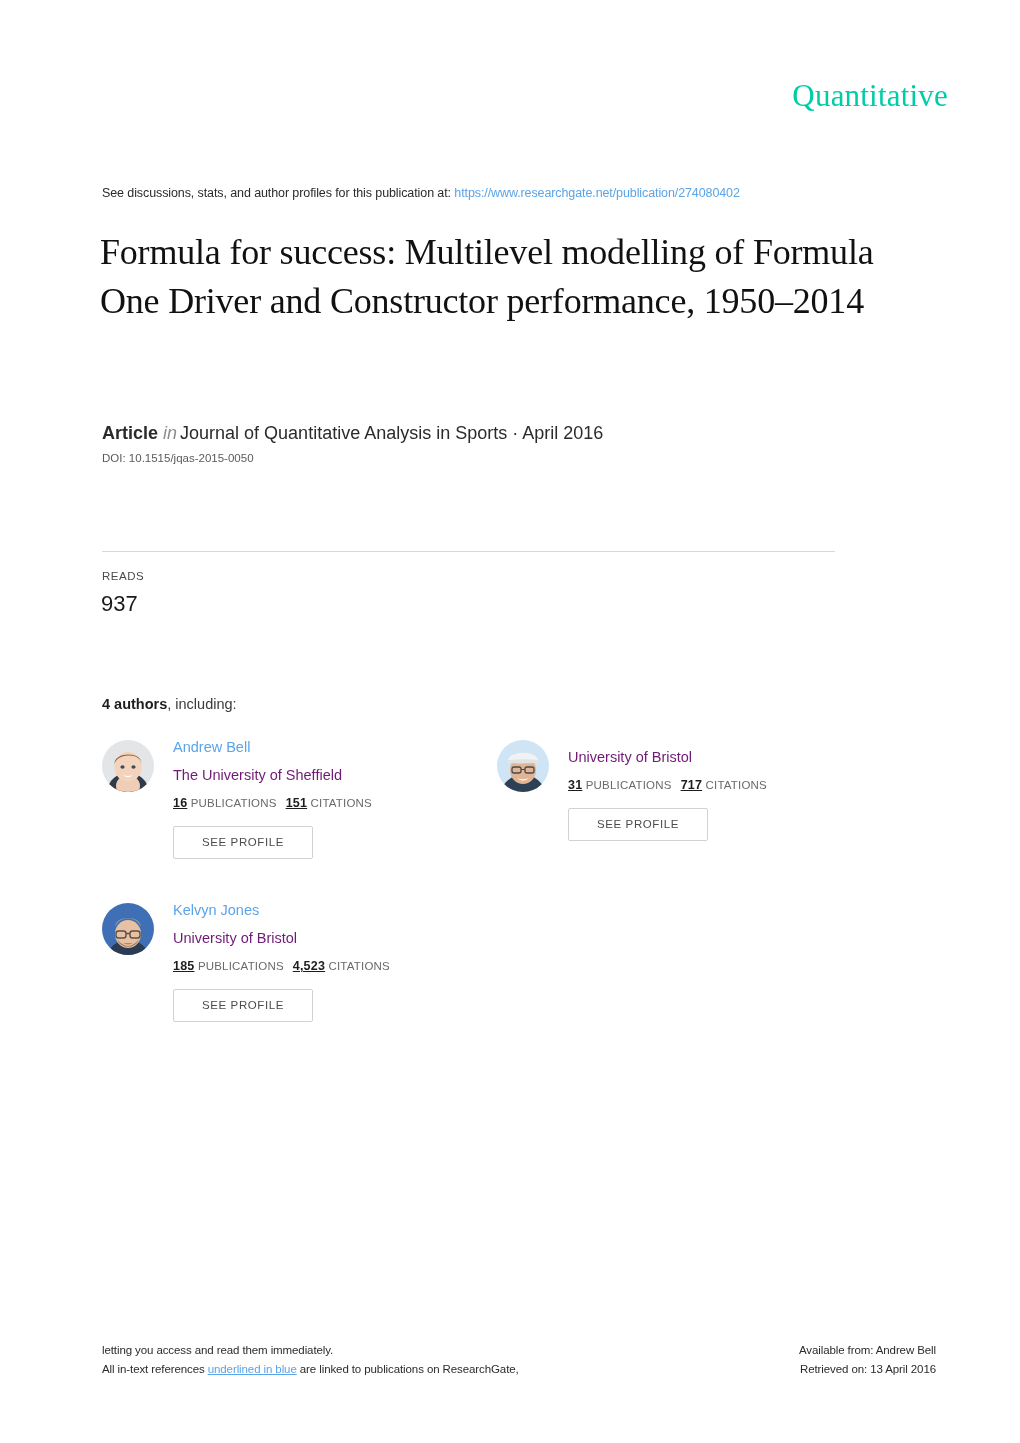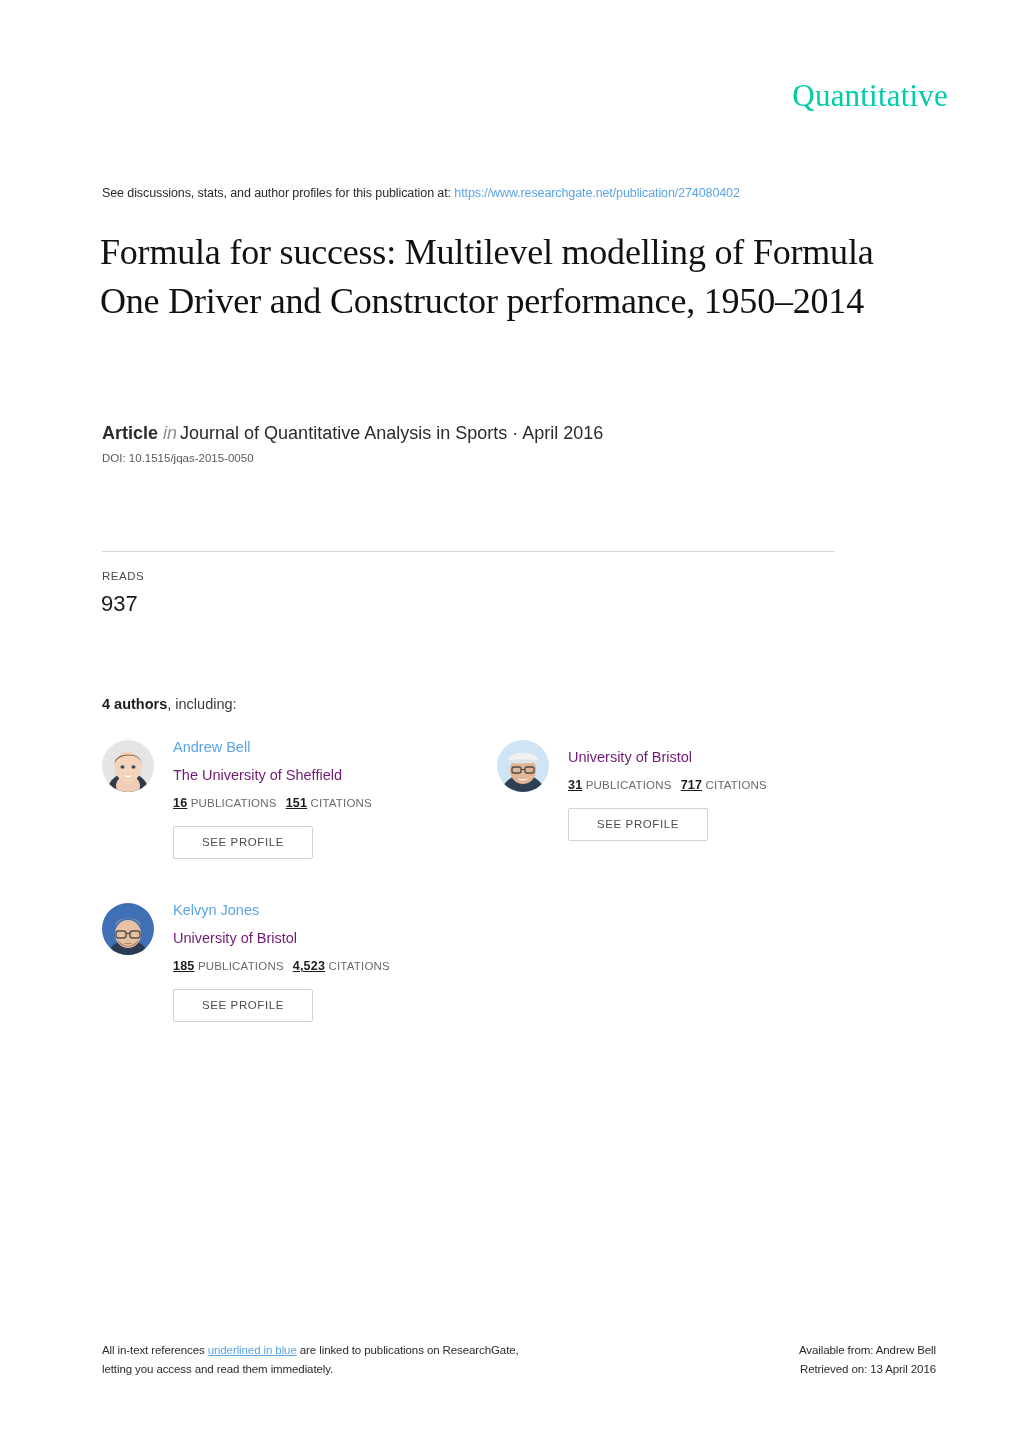--- a/index.html
+++ b/index.html
@@ -320,24 +320,24 @@
       <div class="author-stats">
         <b>185</b>
         <span>PUBLICATIONS</span><span class="gap"></span><b>4,523</b>
         <span>CITATIONS</span>
       </div>
       <button class="see-profile">SEE PROFILE</button>
     </div>
   </div>
 
   <div class="footer-left">
+    <div>letting you access and read them immediately.</div>
     <div>
       <span>All in-text references </span><a class="blue" href="#">underlined in blue</a><span> are linked to publications on ResearchGate,</span>
     </div>
-    <div>letting you access and read them immediately.</div>
   </div>
 
   <div class="footer-right">
     <div>Available from: Andrew Bell</div>
     <div>Retrieved on: 13 April 2016</div>
   </div>
 
 </div>
 
 </body></html>

